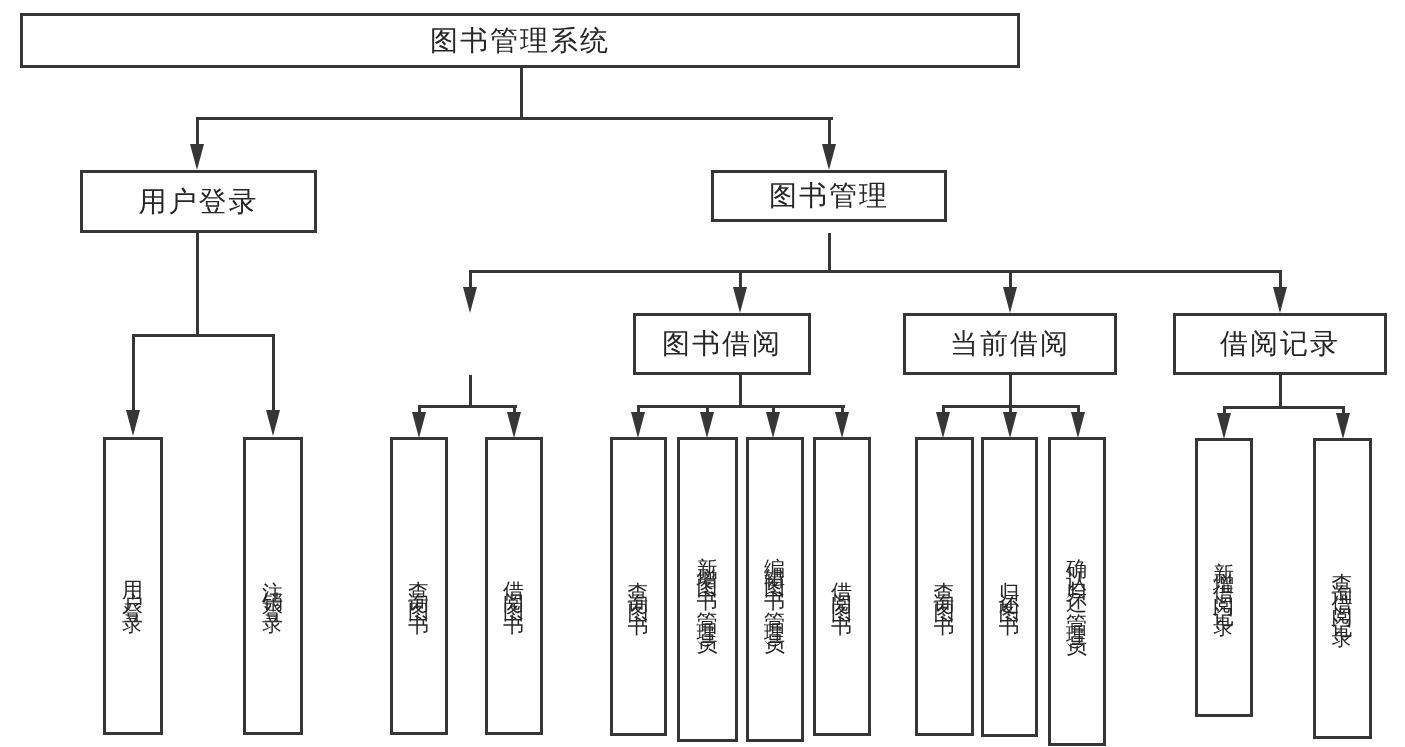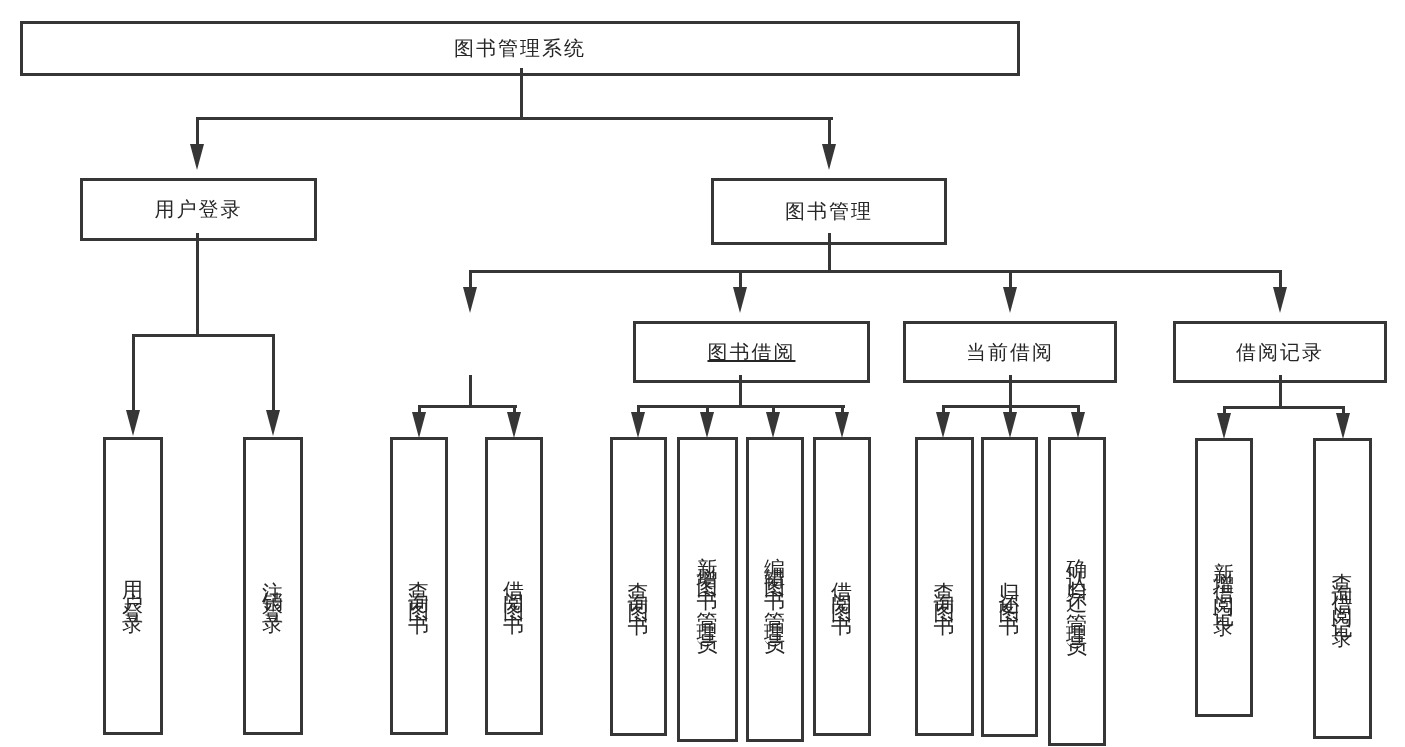--- a/index.html
+++ b/index.html
@@ -5,21 +5,21 @@
   html,body{margin:0;padding:0;background:#fff;}
   .canvas{
     position:relative;width:1405px;height:747px;background:#fff;overflow:hidden;
     font-family:"Liberation Sans","DejaVu Sans",sans-serif;
   }
   .box{
     position:absolute;box-sizing:border-box;border:3px solid var(--line,#363636);
     background:#fff;display:flex;align-items:center;justify-content:center;
     color:var(--text,#262626);
   }
-  .hbox{font-size:20px;letter-spacing:2px;white-space:nowrap;margin-top:8px;}
+  .hbox{font-size:28px;letter-spacing:2px;white-space:nowrap;}
   .vtext{
     writing-mode:vertical-rl;text-orientation:mixed;
     font-size:21px;letter-spacing:11px;line-height:1;color:var(--text,#262626);
   }
   .vl,.hl{position:absolute;background:var(--line,#363636);}
   .vl{width:3px;}
   .hl{height:3px;}
   .ah{
     position:absolute;width:0;height:0;
     border-left:7px solid transparent;border-right:7px solid transparent;
@@ -32,24 +32,24 @@
 </style>
 </head>
 <body style="background: rgb(255, 255, 255);">
 
 <div class="canvas">
 
   <div class="box hbox" style="left:20px;top:13px;width:1000px;height:55px;">图书管理系统</div>
 
   <div class="box hbox" style="left:80px;top:170px;width:237px;height:63px;">用户登录</div>
 
-  <div class="box hbox" style="left:711px;top:170px;width:236px;height:67px;">图书管理</div>
+  <div class="box hbox" style="left:711px;top:170px;width:236px;height:52px;">图书管理</div>
 
 
-  <div class="box hbox" style="left:633px;top:313px;width:237px;height:62px;text-decoration:underline;">图书借阅</div>
+  <div class="box hbox" style="left:633px;top:313px;width:178px;height:62px;">图书借阅</div>
 
   <div class="box hbox" style="left:903px;top:313px;width:214px;height:62px;">当前借阅</div>
 
   <div class="box hbox" style="left:1173px;top:313px;width:214px;height:62px;">借阅记录</div>
 
   <div class="box" style="left:103px;top:437px;width:60px;height:298px;">
     <span class="vtext">用户登录</span>
   </div>
   <div class="box" style="left:243px;top:437px;width:60px;height:298px;">
     <span class="vtext">注销登录</span>

